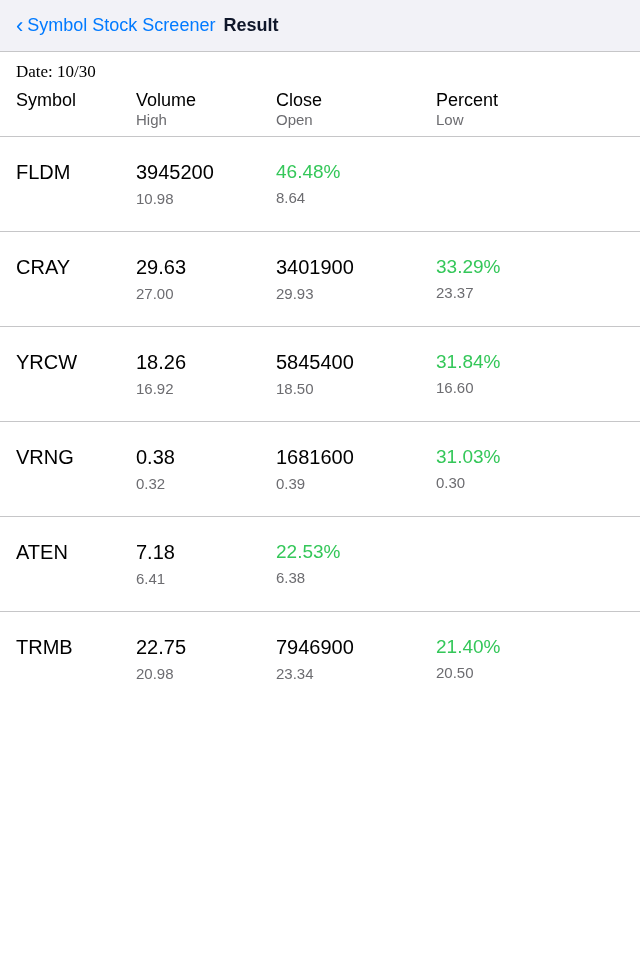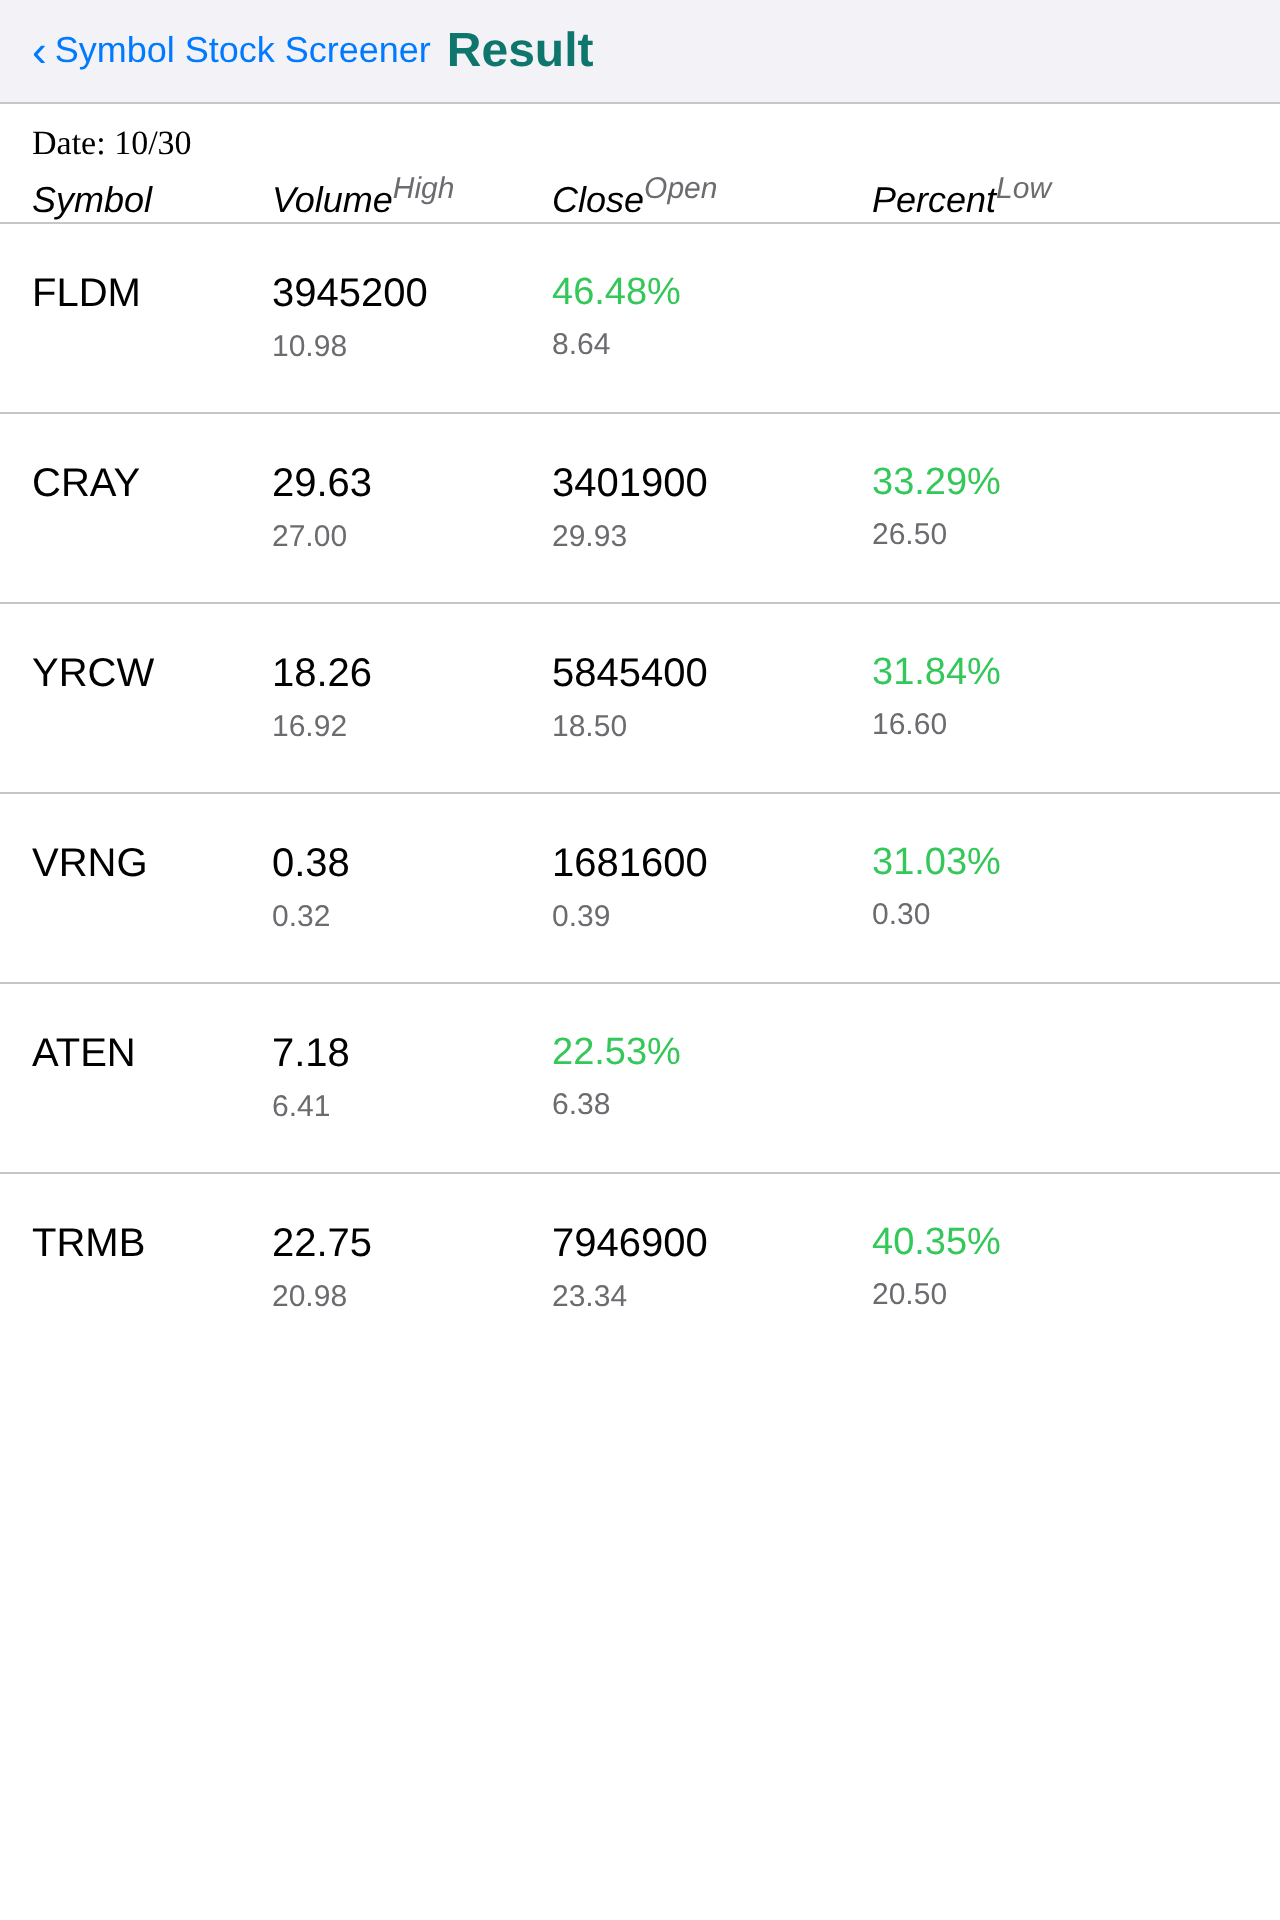--- a/index.html
+++ b/index.html
@@ -43,23 +43,23 @@
       line-height: 1;
       color: #007aff;
     }
 
     .nav-back-label {
       font-size: 18px;
       color: #007aff;
     }
 
     .nav-title {
-      font-size: 24px;
+      font-size: 18px;
       font-weight: 700;
-      color: #0f766e;
+      color: #0f172a;
       margin-left: 8px;
     }
 
     
     .table-container {
       padding: 0;
     }
 
     
     .date-row {
@@ -86,21 +86,21 @@
     }
 
     .header-sub {
       font-size: 15px;
       color: #6c6c70;
       padding: 0 0 8px 0;
     }
 
     .header-cell {
       display: flex;
-      font-style: italic;
+      flex-direction: column;
     }
 
     
     .stock-row {
       border-top: 1px solid #c6c6c8;
       display: grid;
       grid-template-columns: 120px 140px 160px 180px;
       padding: 24px 16px;
       align-items: start;
     }
@@ -187,21 +187,21 @@
       <div class="stock-cell">
         <span class="stock-main">29.63</span>
         <span class="stock-sub">27.00</span>
       </div>
       <div class="stock-cell">
         <span class="stock-main">3401900</span>
         <span class="stock-sub">29.93</span>
       </div>
       <div class="stock-cell">
         <span class="stock-percent">33.29%</span>
-        <span class="stock-sub">26.50</span>
+        <span class="stock-sub">23.37</span>
       </div>
     </div>
       <div class="stock-row">
       <div class="stock-cell">
         <span class="stock-main">YRCW</span>
         <span class="stock-sub">&nbsp;</span>
       </div>
       <div class="stock-cell">
         <span class="stock-main">18.26</span>
         <span class="stock-sub">16.92</span>
@@ -254,19 +254,19 @@
       </div>
       <div class="stock-cell">
         <span class="stock-main">22.75</span>
         <span class="stock-sub">20.98</span>
       </div>
       <div class="stock-cell">
         <span class="stock-main">7946900</span>
         <span class="stock-sub">23.34</span>
       </div>
       <div class="stock-cell">
-        <span class="stock-percent">40.35%</span>
+        <span class="stock-percent">21.40%</span>
         <span class="stock-sub">20.50</span>
       </div>
     </div>
     </div>
 
 </div>
 
 </body></html>

